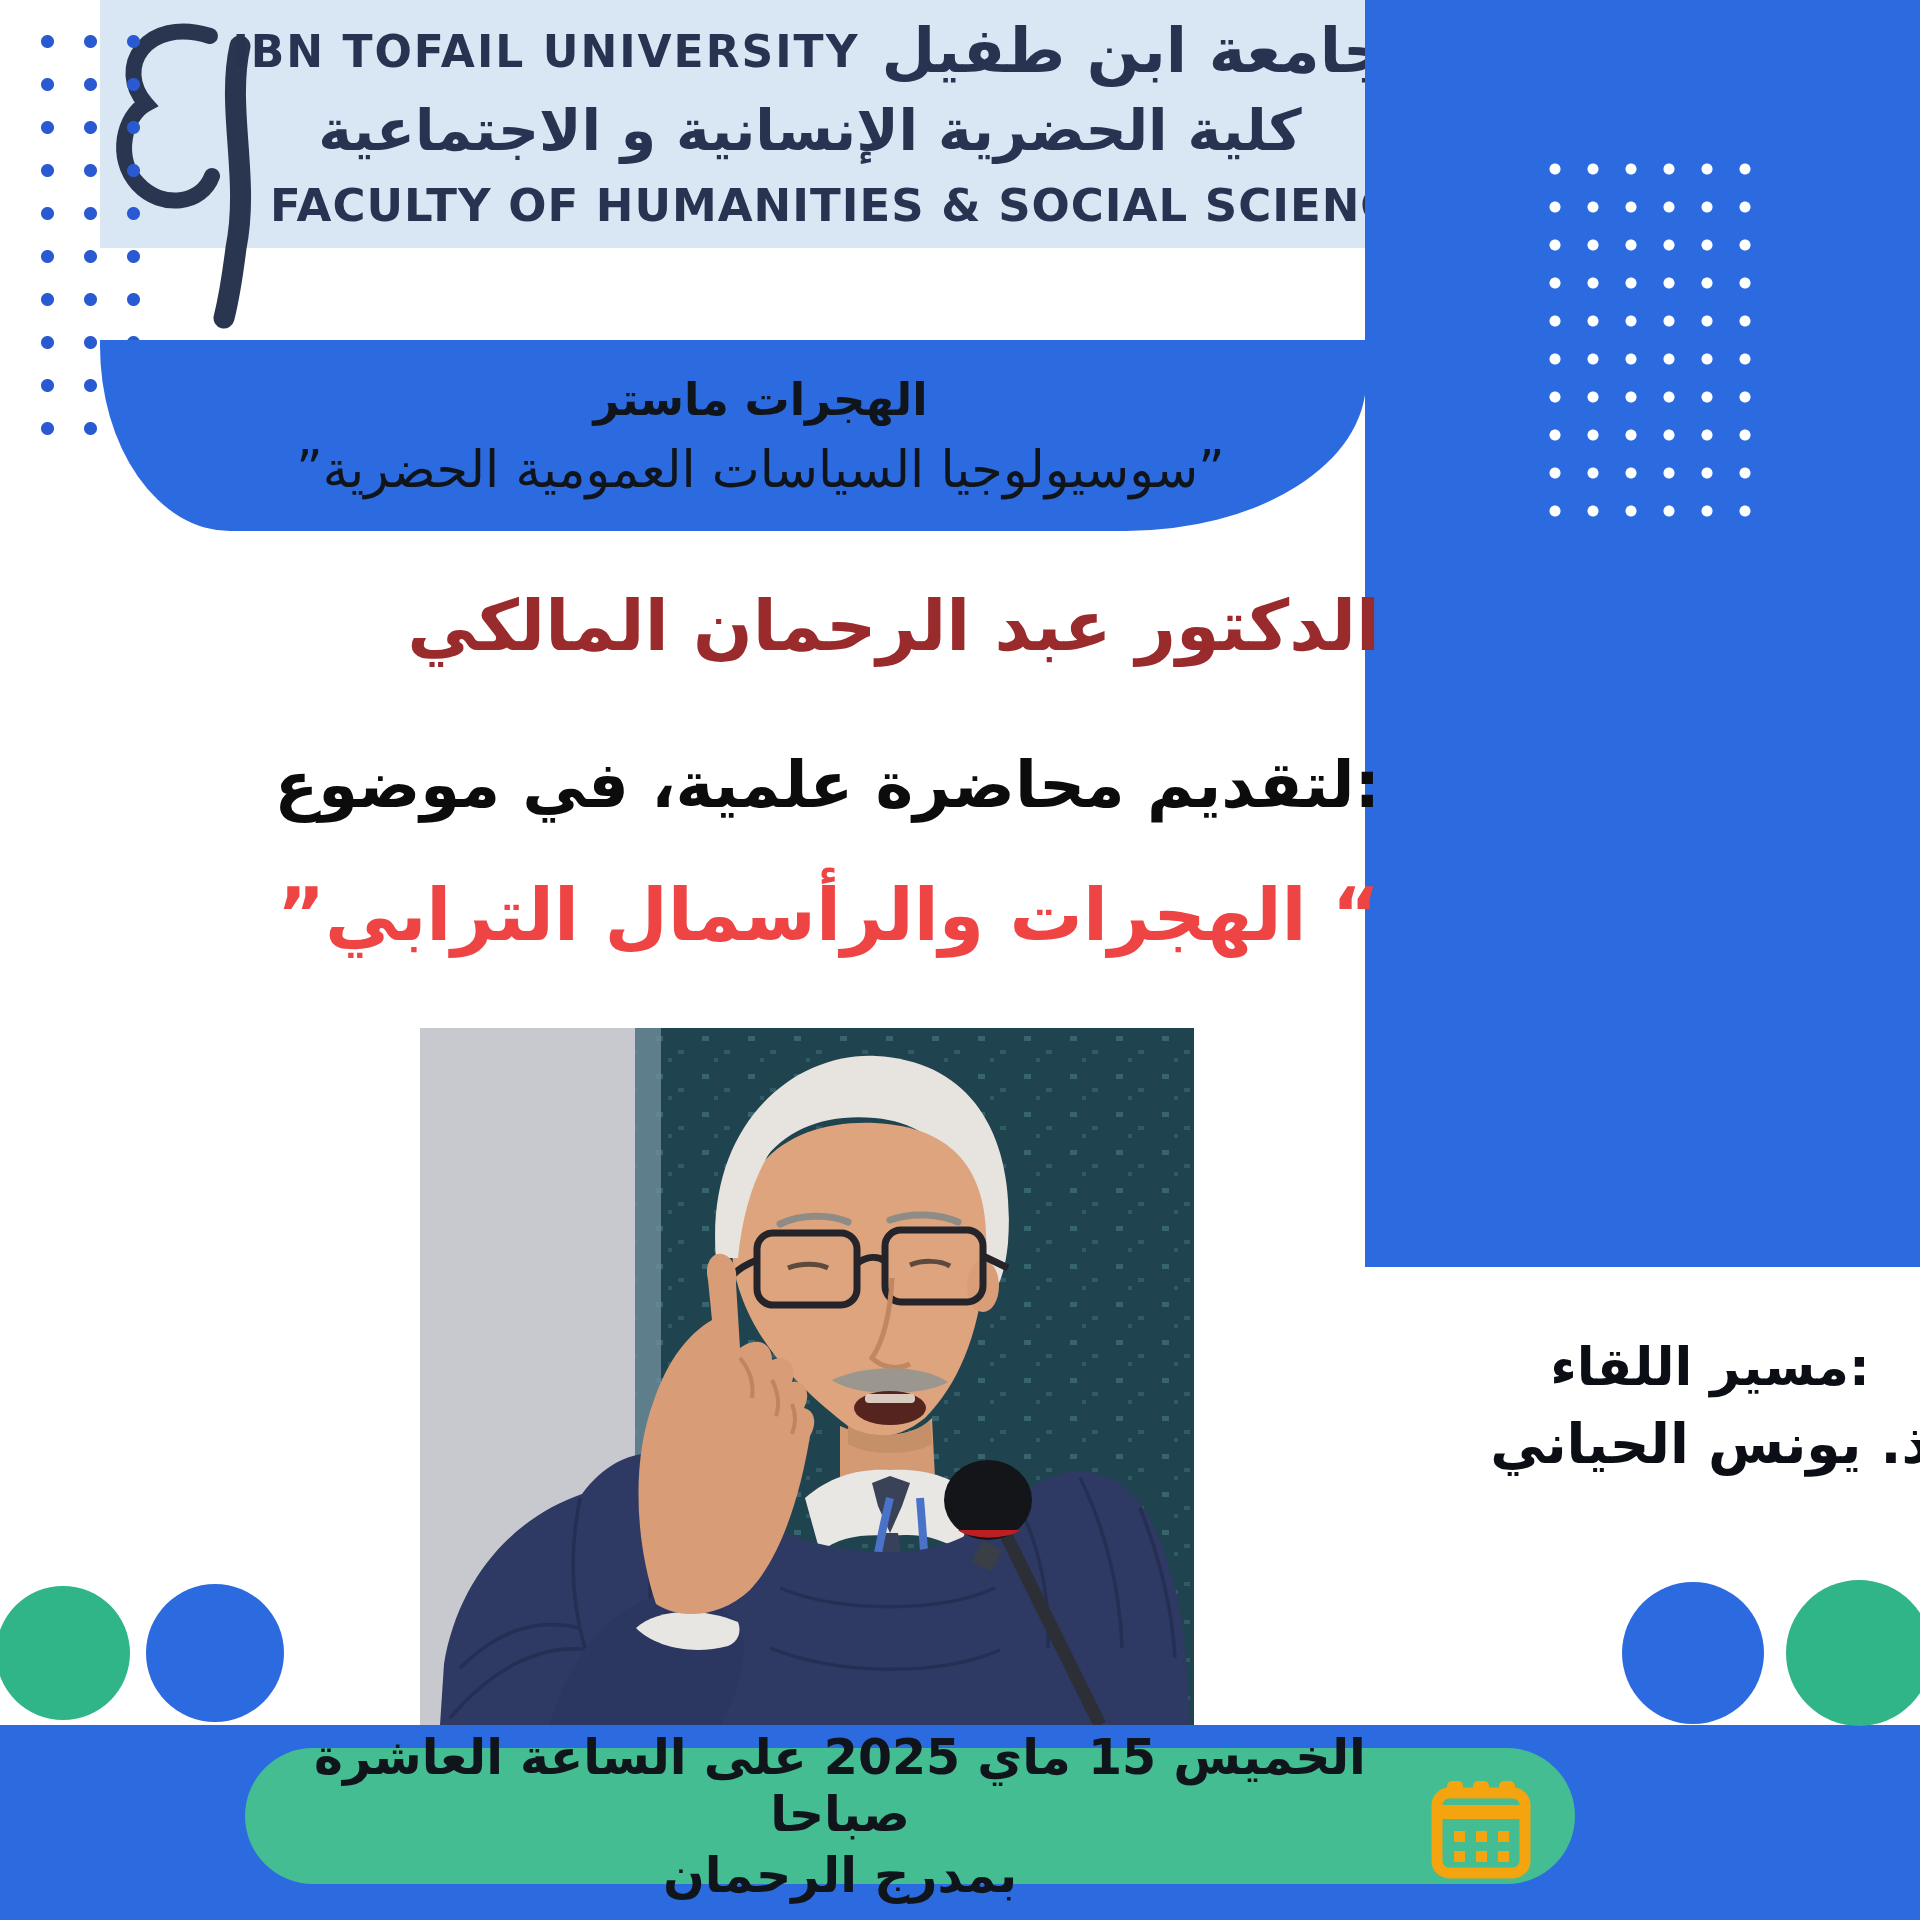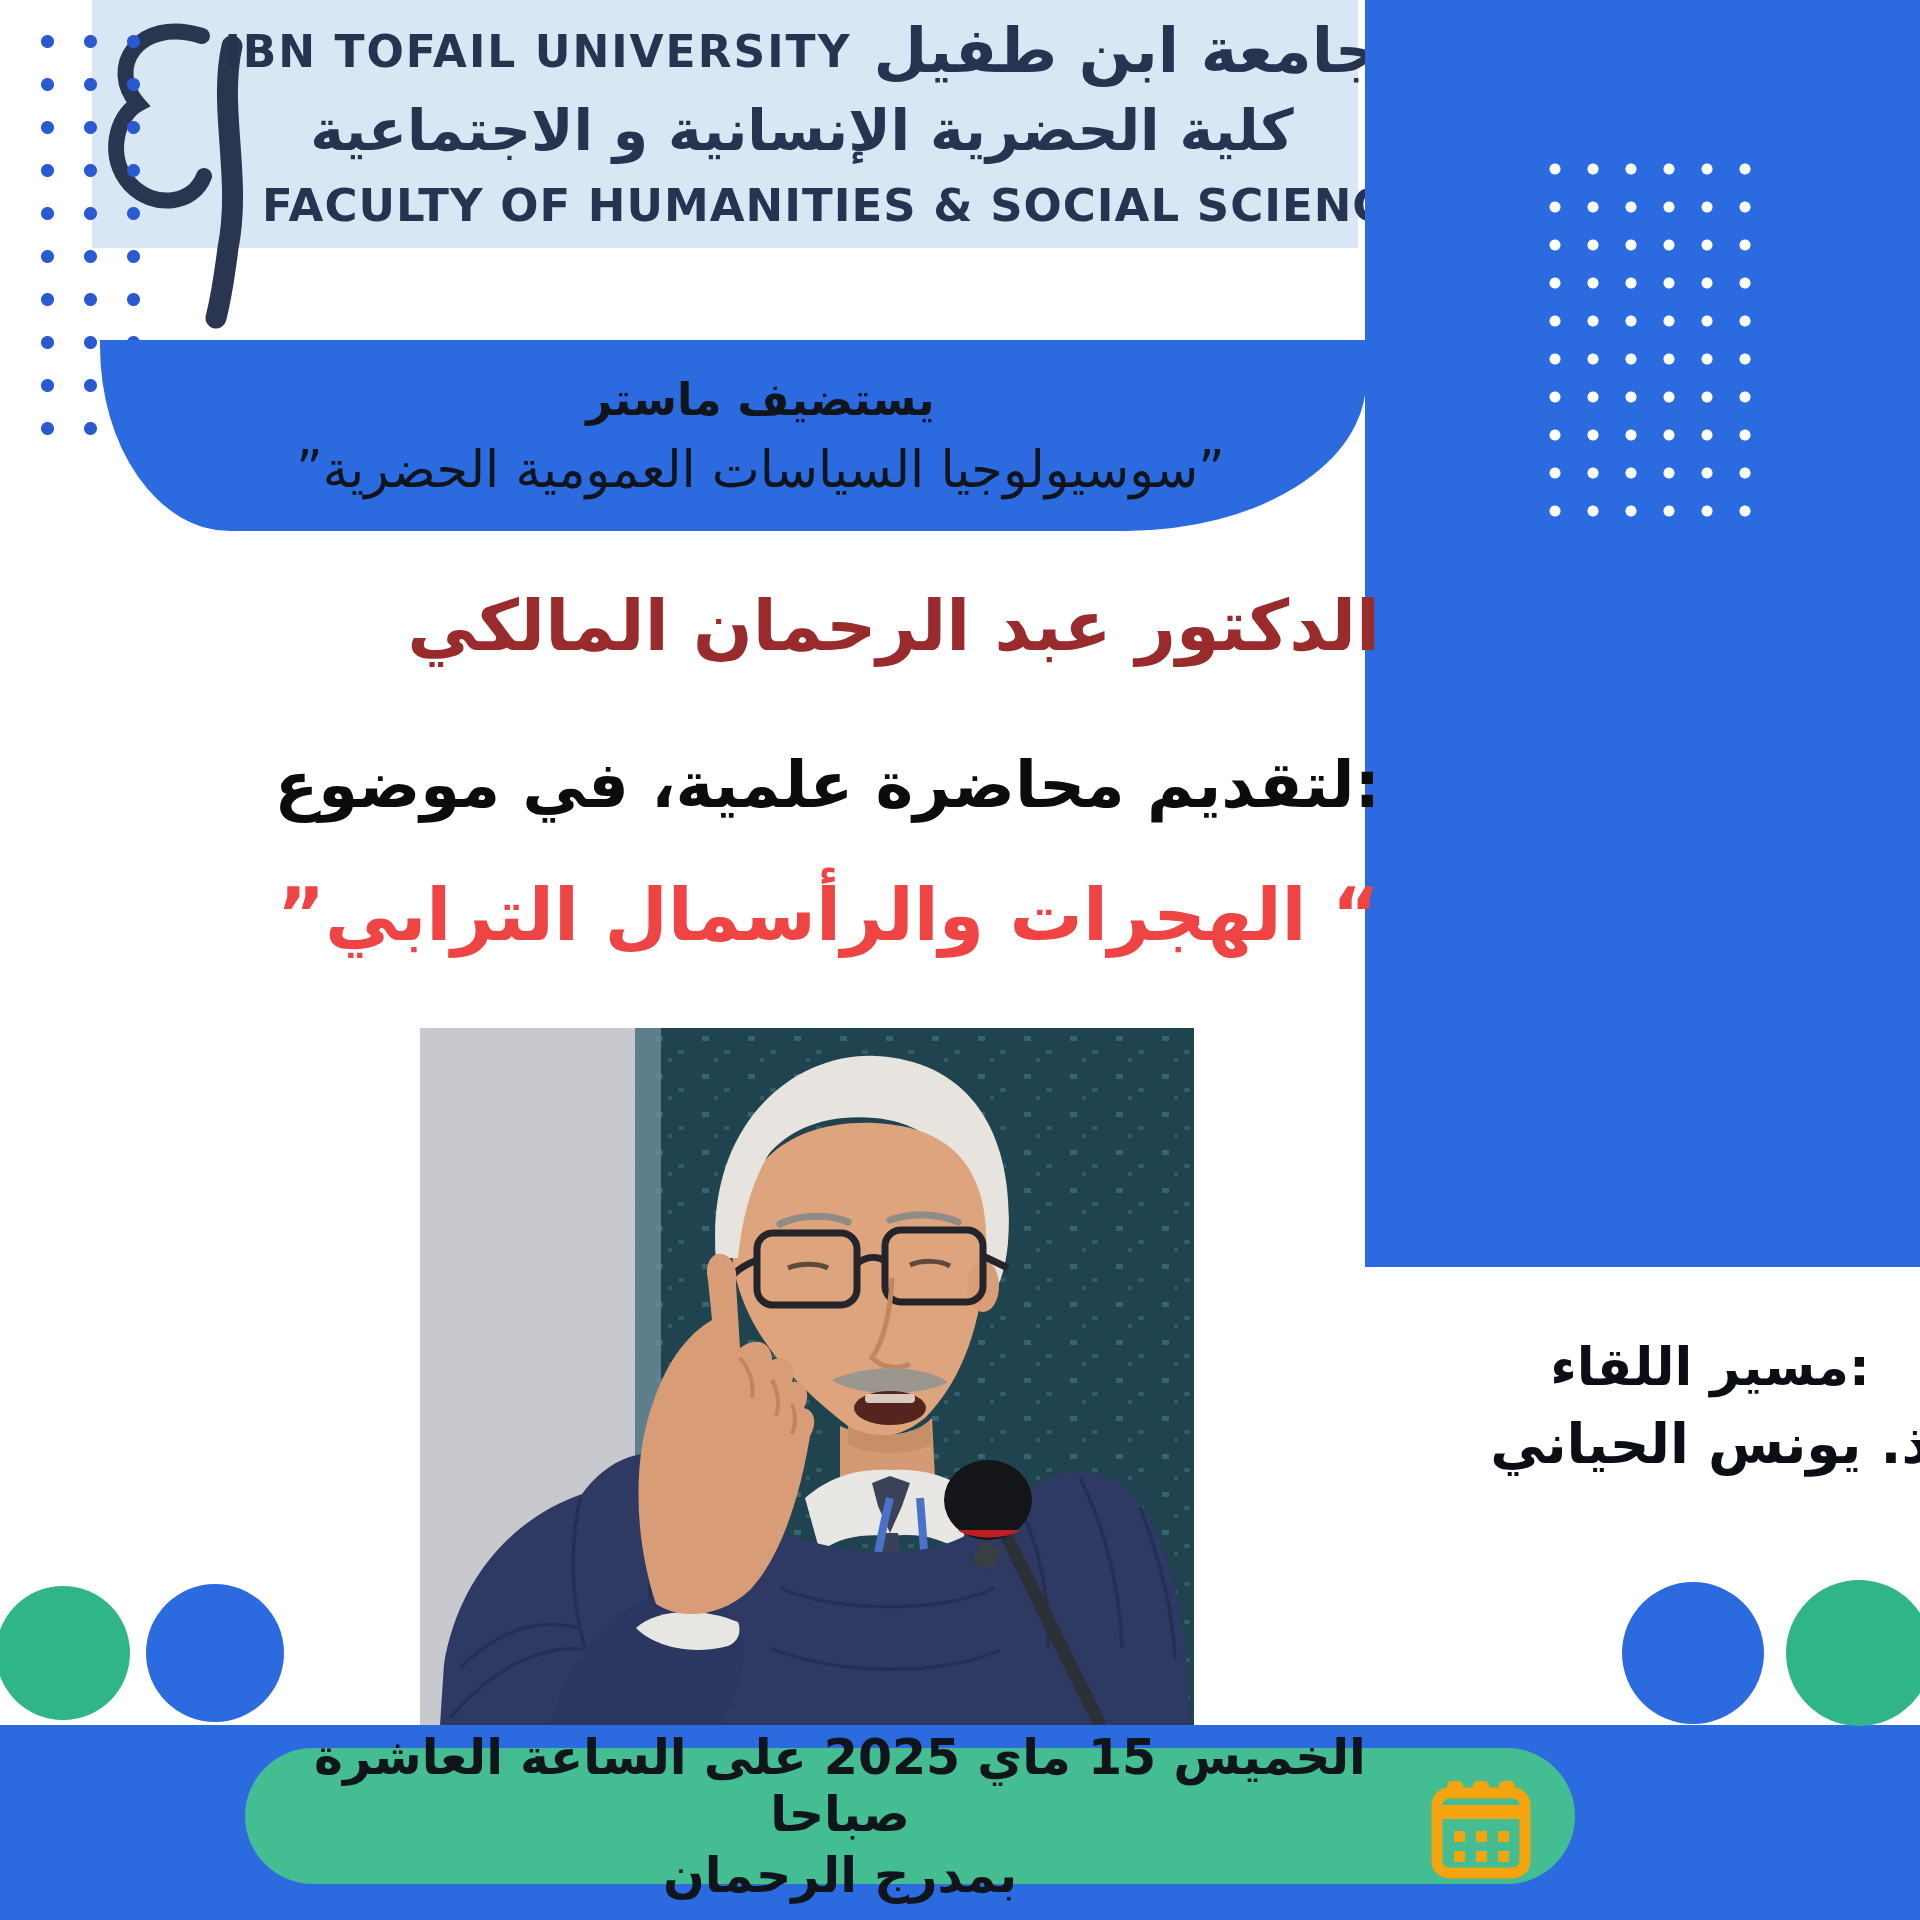--- a/index.html
+++ b/index.html
@@ -27,21 +27,21 @@
     background-size:43px 43px;background-position:6px 6px;
   }
   .dots-right{
     left:1532px;top:146px;width:229px;height:381px;z-index:3;
     background-image:radial-gradient(circle,#ffffff 5px,transparent 6px);
     background-size:38px 38px;background-position:4px 4px;
   }
 
   
   .header{
-    left:92px;top:0;width:1266px;height:248px;background:var(--c-header-bg);z-index:2;
+    left:100px;top:0;width:1266px;height:248px;background:var(--c-header-bg);z-index:2;
     color:var(--c-navy);
   }
   .header-inner{position:absolute;left:170px;top:20px;right:16px;display:flex;flex-direction:column;gap:10px;}
   .h-row1{display:flex;justify-content:center;align-items:center;gap:22px;}
   .h-latin1{font-size:44px;font-weight:bold;letter-spacing:2px;white-space:nowrap;}
   .h-ar1{font-size:62px;font-weight:bold;white-space:nowrap;line-height:1;}
   .h-ar2{font-size:57px;font-weight:bold;text-align:center;line-height:1.35;}
   .h-latin2{font-size:45px;font-weight:bold;text-align:center;letter-spacing:1px;white-space:nowrap;}
 
   
@@ -106,21 +106,21 @@
       <div class="h-row1">
         <span class="h-latin1">IBN TOFAIL UNIVERSITY</span>
         <span class="h-ar1">جامعة ابن طفيل</span>
       </div>
       <div class="h-ar2">كلية الحضرية الإنسانية و الاجتماعية</div>
       <div class="h-latin2">FACULTY OF HUMANITIES &amp;  SOCIAL SCIENCES</div>
     </div>
   </div>
 
   <div class="abs banner">
-    <div class="banner-line1">يستضيف ماستر</div>
+    <div class="banner-line1">الهجرات ماستر</div>
     <div class="banner-line2">”سوسيولوجيا السياسات العمومية الحضرية”</div>
   </div>
 
   <div class="abs panel"></div>
   <div class="abs dots-right"></div>
 
   <div class="abs content-lines doctor-name">الدكتور عبد الرحمان المالكي</div>
   <div class="abs content-lines lecture-intro">لتقديم محاضرة علمية، في موضوع:</div>
   <div class="abs content-lines lecture-topic">”الهجرات والرأسمال الترابي “</div>
 

